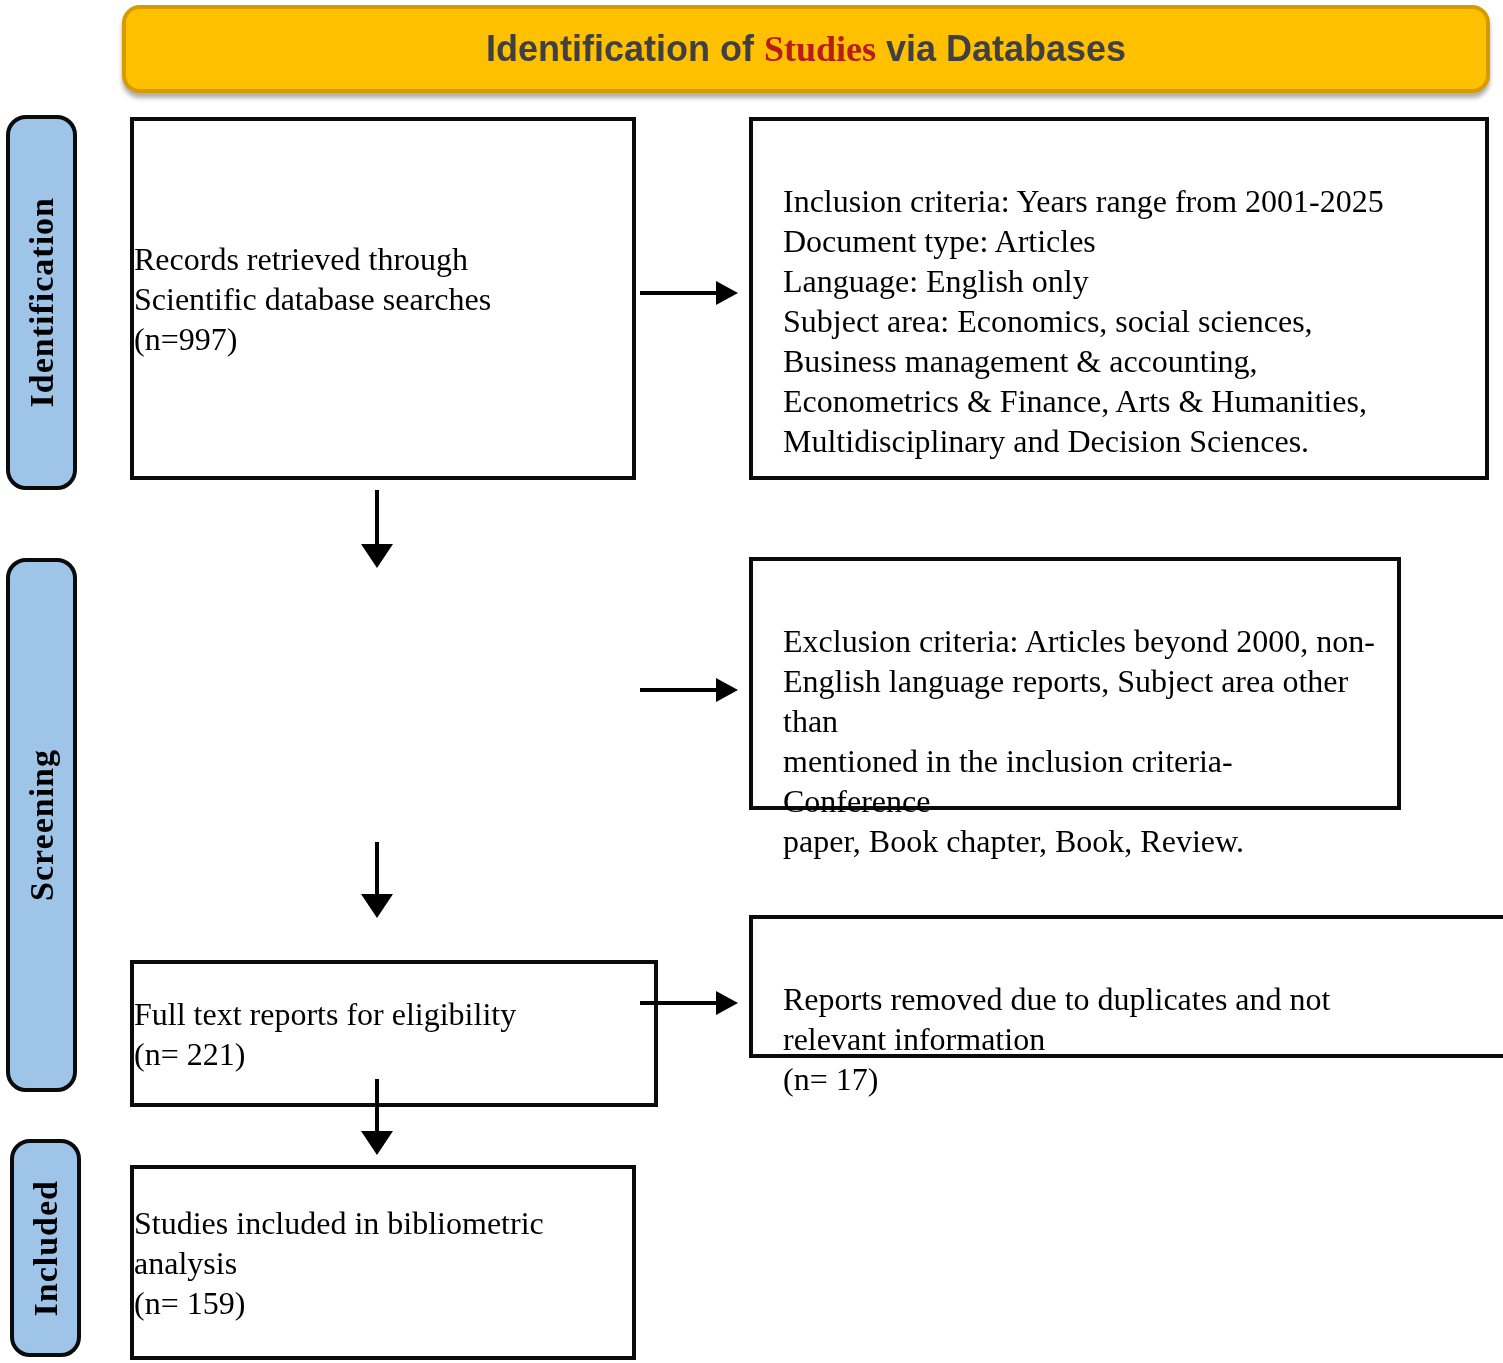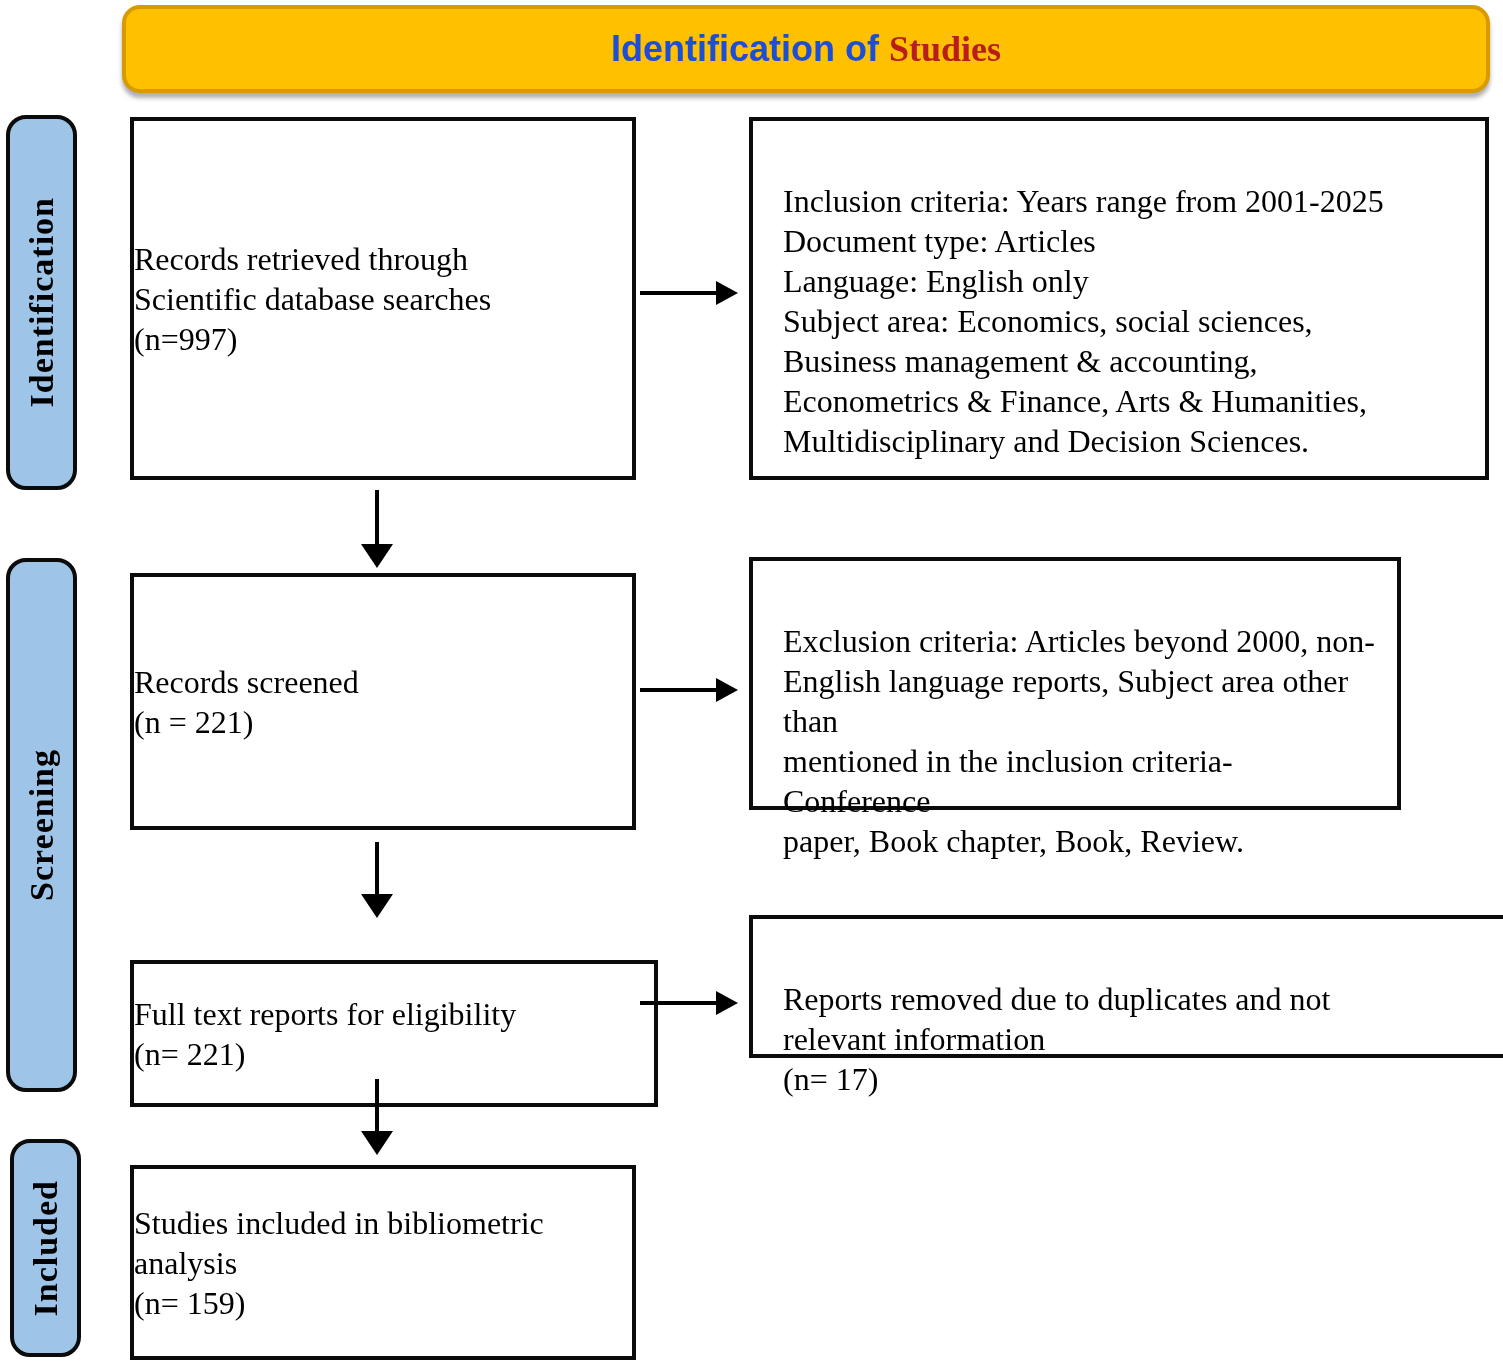--- a/index.html
+++ b/index.html
@@ -26,21 +26,21 @@
     border-radius: 18px;
     display: flex;
     align-items: center;
     justify-content: center;
     box-shadow: 0 5px 4px rgba(110,110,110,0.55);
   }
   .title-banner .t-sans {
     font-family: "Liberation Sans", sans-serif;
     font-weight: bold;
     font-size: 36px;
-    color: #1d4ed8;
+    color: #404040;
     white-space: pre;
   }
   .title-banner .t-serif {
     font-family: "Liberation Serif", serif;
     font-weight: bold;
     font-size: 36px;
     color: #b91c1c;
     white-space: pre;
   }
 
@@ -140,40 +140,37 @@
   .arrow-v3 .head  { top: 52px; }
 </style>
 </head>
 <body>
 
 <div class="canvas">
 
   <div class="title-banner">
     <span class="t-sans">Identification of </span>
       <span class="t-serif">Studies</span>
+      <span class="t-sans"> via Databases</span>
   </div>
 
   <div class="stage stage-identification">
     <span class="stage-label">Identification</span>
   </div>
   <div class="stage stage-screening">
     <span class="stage-label">Screening</span>
   </div>
   <div class="stage stage-included">
     <span class="stage-label">Included</span>
   </div>
 
   <div class="fbox center-v box-records-retrieved">
     <div class="inner">Records retrieved through
 Scientific database searches
  (n=997)</div>
-  </div>
-  <div class="fbox center-v box-records-screened">
-    <div class="inner">Records screened
-(n = 221)</div>
   </div>
   <div class="fbox center-v box-fulltext">
     <div class="inner">Full text reports for eligibility
 (n= 221)</div>
   </div>
   <div class="fbox center-v box-included">
     <div class="inner">Studies included in bibliometric
 analysis
 (n= 159)</div>
   </div>

